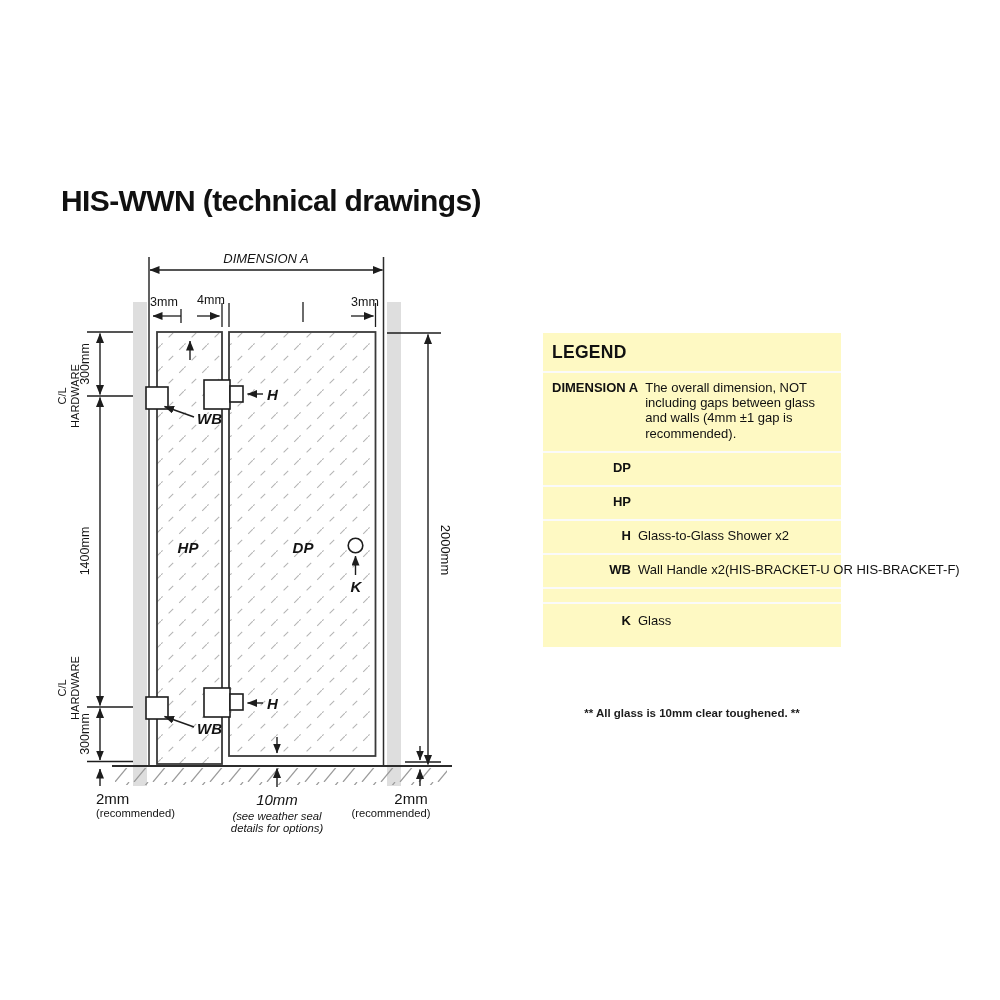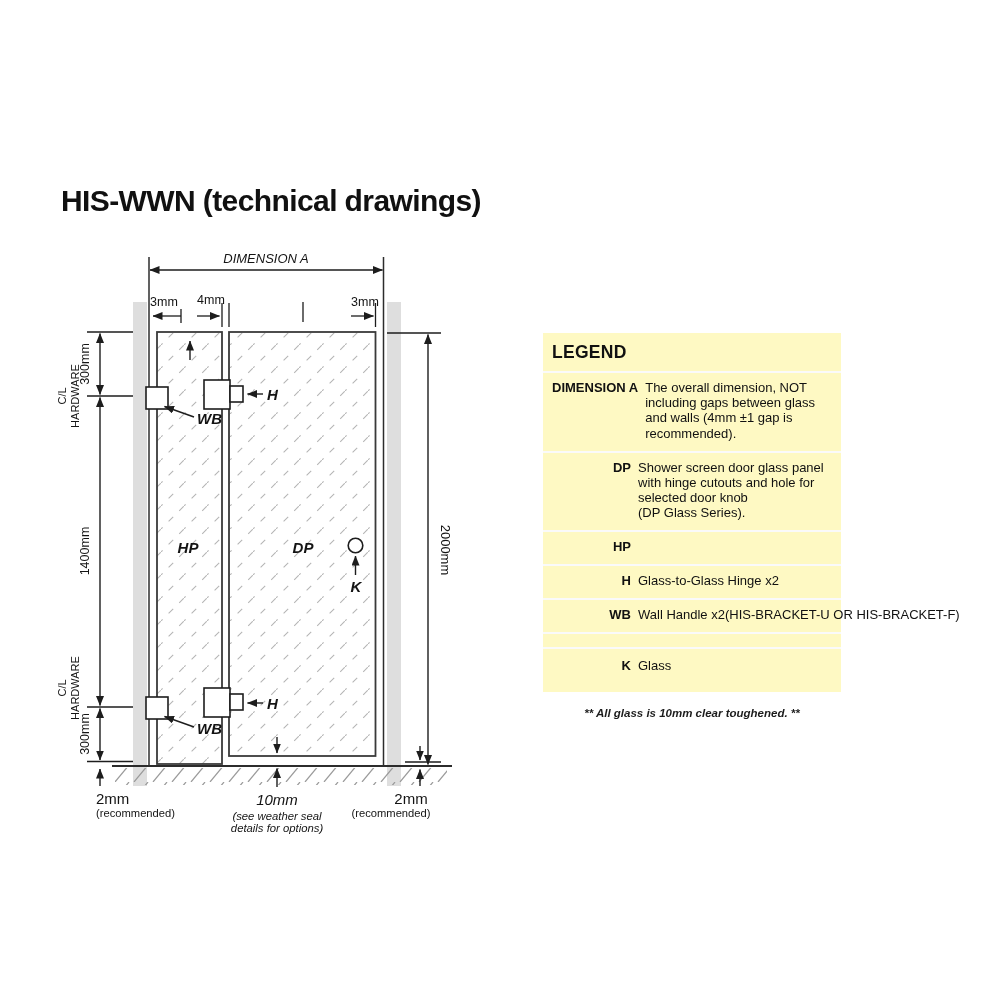--- a/index.html
+++ b/index.html
@@ -17,21 +17,21 @@
   .lheader{font-weight:700;font-size:17.5px;letter-spacing:.3px;padding:9px 9px 9px 9px;}
   .lrow{display:flex;border-top:2px solid #fafafa;padding:7px 0 10px 0;}
   .lterm{flex:0 0 88px;text-align:right;font-weight:700;white-space:nowrap;
          padding-left:9px;box-sizing:border-box;}
   .lterm.left{text-align:left;}
   .ldesc{margin-left:7px;width:192px;white-space:pre-line;}
   .ldesc.nowrap{white-space:nowrap;overflow:visible;}
   .lrow.empty{height:13px;padding:0;}
   .lrow.krow{padding:9px 0 13px 0;}
   .footnote{position:absolute;left:543px;top:707px;width:298px;text-align:center;
-            font-style:italic;font-size:11.5px;font-weight:600;color:#1c1c1c;}
+            font-size:11.5px;font-weight:600;color:#1c1c1c;}
 </style>
 </head>
 <body>
 
 <div class="canvas">
 
   <div class="title">HIS-WWN (technical drawings)</div>
 
   <svg class="drawing" viewBox="50 248 420 600" xmlns="http://www.w3.org/2000/svg">
     <defs>
@@ -175,33 +175,29 @@
     <div class="lrow">
       <div class="lterm left">DIMENSION A</div>
       <div class="ldesc">The overall dimension, NOT
 including gaps between glass
 and walls (4mm ±1 gap is
 recommended).</div>
     </div>
 
     <div class="lrow">
       <div class="lterm">DP</div>
-      <div class="ldesc">Shower screen door glass panel
-with hinge cutouts and hole for
-selected door knob
-(DP Glass Series).</div>
     </div>
 
     <div class="lrow">
       <div class="lterm">HP</div>
     </div>
 
     <div class="lrow">
       <div class="lterm">H</div>
-      <div class="ldesc">Glass-to-Glass Hinge x2</div>
+      <div class="ldesc">Glass-to-Glass Shower x2</div>
     </div>
 
     <div class="lrow">
       <div class="lterm">WB</div>
       <div class="ldesc nowrap">Wall Handle x2(HIS-BRACKET-U OR HIS-BRACKET-F)</div>
     </div>
 
     <div class="lrow empty"></div>
 
     <div class="lrow krow">

